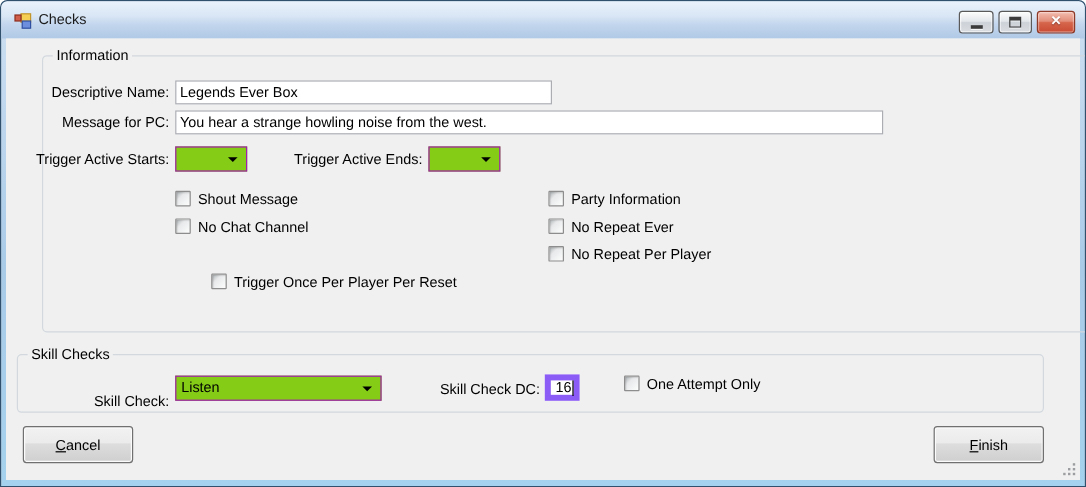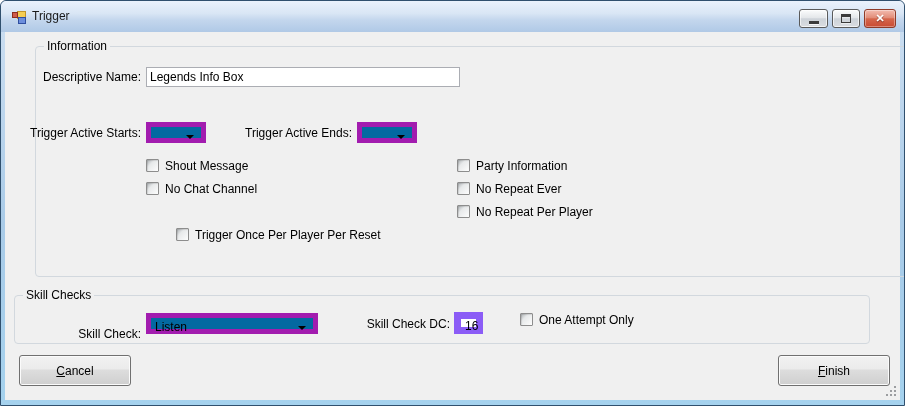--- a/index.html
+++ b/index.html
@@ -65,44 +65,44 @@
   .gb-skill { left:9px;  top:263px; width:856px; height:49px; }
 
   .flabel { position:absolute; line-height:20px; text-align:right; }
   .tbox {
     position:absolute; height:20px;
     border:1px solid #ABADB3; background:#fff;
     padding:0 3px; line-height:18px; white-space:nowrap; overflow:hidden;
   }
   .combo {
     position:absolute; height:21px;
-    border:5px solid #a21caf; background:#0369a1;
+    border:1px solid #a21caf; background:#84cc16;
     line-height:19px; padding-left:4px; cursor:default;
   }
   .combo .arrow {
     position:absolute; right:7px; top:8px;
     width:0; height:0;
     border-left:4px solid transparent; border-right:4px solid transparent;
     border-top:4px solid #000;
   }
   .cb-row { position:absolute; display:flex; align-items:flex-start; gap:6px; height:16px; cursor:default; }
   .cb {
     width:13px; height:13px; flex:0 0 13px;
     border:1px solid #8D8D8D; border-radius:1px;
     background:linear-gradient(135deg, #AEB2B5 0%, #E7E9EA 35%, #FDFDFD 100%);
     box-shadow:inset 1px 1px 1px rgba(0,0,0,.12);
   }
   .dcbox {
     position:absolute; height:22px;
-    border:7px solid #8b5cf6; background:#fff;
-    display:flex; align-items:flex-start; padding-left:4px;
+    border:5px solid #8b5cf6; background:#fff;
+    display:flex; align-items:center; padding-left:4px;
   }
   .caret { width:1px; height:13px; background:#000; margin-left:1px; }
   .btn {
-    position:absolute; width:112px; height:31px;
+    position:absolute; width:92px; height:31px;
     border:1px solid #707070; border-radius:3px;
     background:linear-gradient(#F2F2F2, #EBEBEB 45%, #DDDDDD 48%, #CFCFCF);
     box-shadow:inset 0 0 0 1px #FBFBFB;
     display:flex; align-items:center; justify-content:center;
     cursor:default;
   }
   .btn-label { display:block; width:100%; text-align:center; }
   .btn-label::first-letter { text-decoration:underline; }
   .grip { position:absolute; right:3px; bottom:3px; width:12px; height:12px; }
 </style>
@@ -112,43 +112,45 @@
 <div class="window">
 
   <div class="titlebar">
     <span class="app-icon">
       <svg width="16" height="16" viewBox="0 0 16 16">
         <rect x="6.5" y="2.5" width="8" height="7" fill="#F5CE54" stroke="#C2952A"></rect>
         <rect x="7.5" y="8.5" width="7" height="6" fill="#6C8EDC" stroke="#2F4FA0"></rect>
         <rect x="1.5" y="3.5" width="5" height="5" fill="#D05C4A" stroke="#8C2D1F"></rect>
       </svg>
     </span>
-    <span class="win-title">Trigger</span>
+    <span class="win-title">Checks</span>
     <div class="win-controls">
       <div class="win-btn minb">
         <div class="g-min"></div>
       </div>
       <div class="win-btn maxb">
         <div class="g-max"></div>
       </div>
       <div class="win-btn closeb">
         <span class="g-close">✕</span>
       </div>
     </div>
   </div>
 
   <div class="client">
 
     <div class="groupbox gb-info">
       <span class="gb-label">Information</span>
     </div>
 
     <span class="flabel" style="left:0; top:35px; width:136px;">Descriptive Name:</span>
-    <div class="tbox" style="left:141px; top:35px; width:314px;">Legends Info Box</div>
-
+    <div class="tbox" style="left:141px; top:35px; width:314px;">Legends Ever Box</div>
+
+    <span class="flabel" style="left:0; top:60px; width:136px;">Message for PC:</span>
+    <div class="tbox" style="left:141px; top:60px; width:590px;">You hear a strange howling noise from the west.</div>
 
     <span class="flabel" style="left:0; top:91px; width:136px;">Trigger Active Starts:</span>
     <div class="combo" style="left:141px; top:90px; width:60px;">
       <span></span>
       <span class="arrow"></span>
     </div>
 
     <span class="flabel" style="left:210px; top:91px; width:137px;">Trigger Active Ends:</span>
     <div class="combo" style="left:352px; top:90px; width:60px;">
       <span></span>

